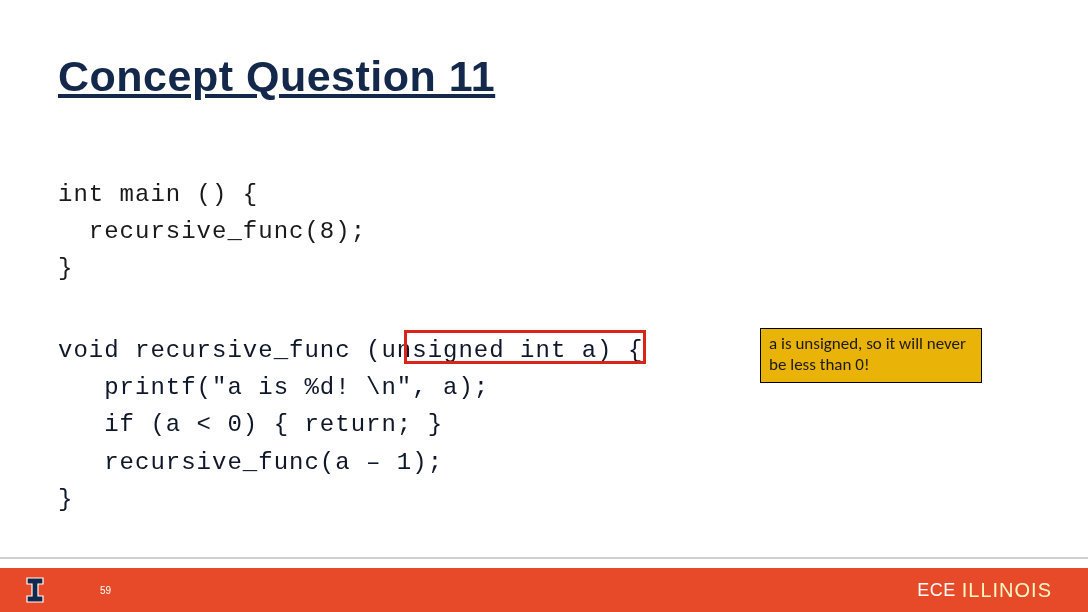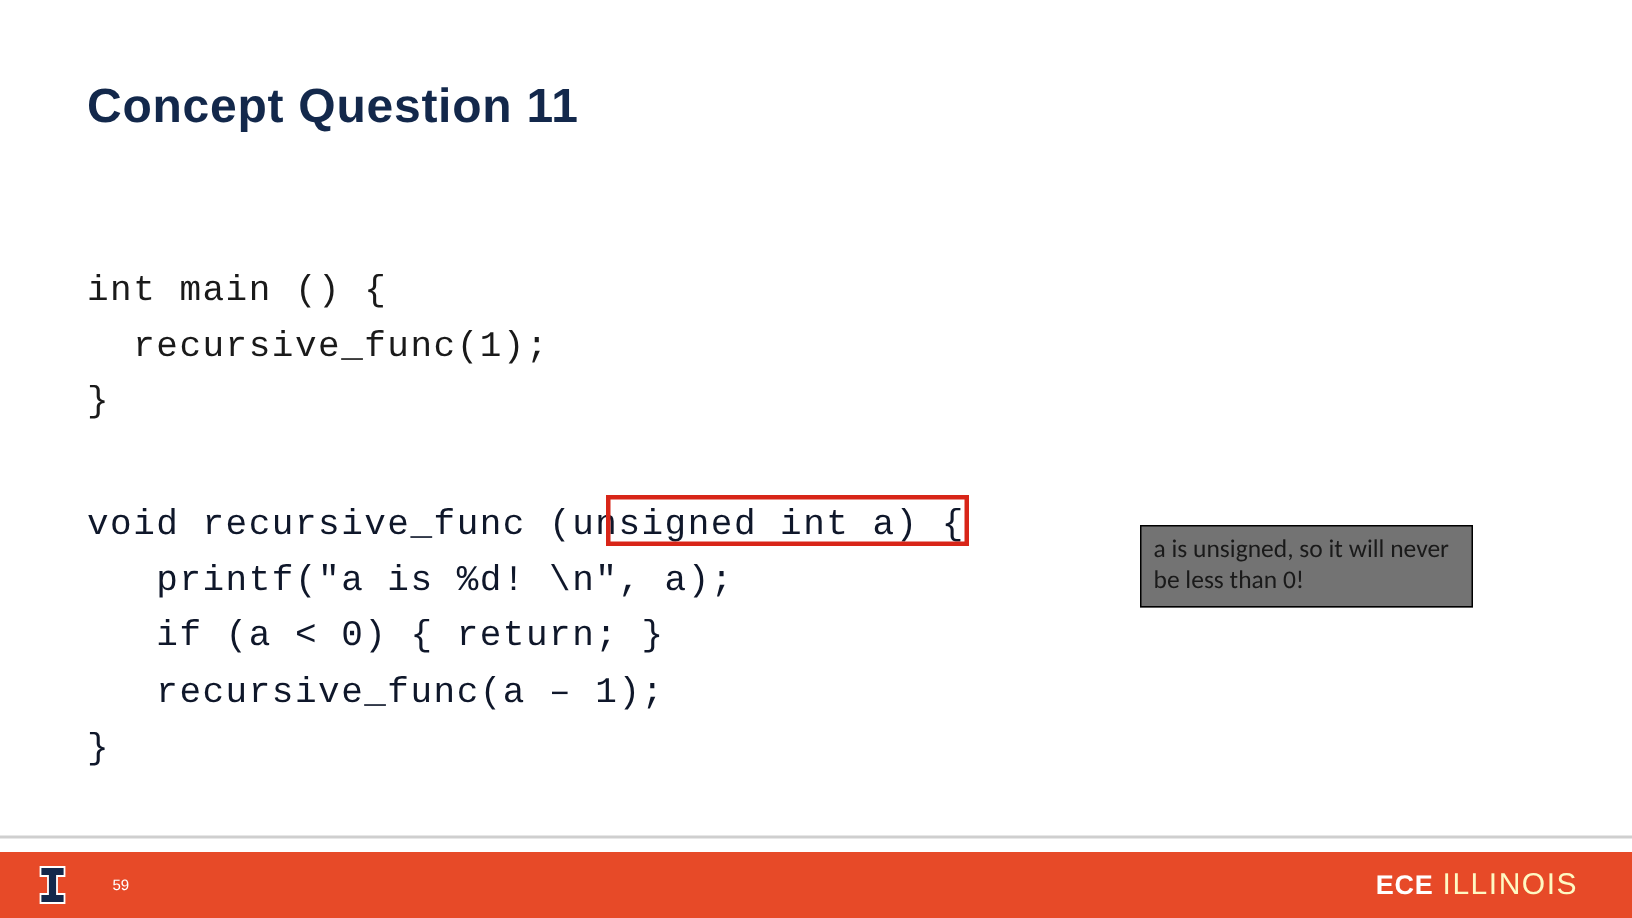--- a/index.html
+++ b/index.html
@@ -12,24 +12,25 @@
   .slide {
     position: relative;
     width: 1088px;
     height: 612px;
     background: #ffffff;
   }
   .title {
     position: absolute;
     top: 52px;
     left: 58px;
-    font-size: 32px;
+    font-size: 43px;
     font-weight: 700;
     color: #13284b;
     letter-spacing: 0.5px;
+    text-decoration: underline;
   }
   .question-line {
     position: absolute;
     top: 140px;
     left: 58px;
     font-size: 24px;
     color: #1a1a1a;
   }
   .question-line .mono {
     font-family: "Courier New", Courier, monospace;
@@ -61,25 +62,25 @@
     position: absolute;
     top: 330px;
     left: 404px;
     width: 242px;
     height: 34px;
     border: 3px solid #d82518;
     background: transparent;
   }
   .annotation-box {
     position: absolute;
-    top: 350px;
+    top: 328px;
     left: 760px;
     width: 222px;
     border: 1.5px solid #000;
-    background: #737373;
+    background: #eab308;
     padding: 4px 8px 6px 8px;
     font-size: 17px;
     font-family: Calibri, Arial, sans-serif;
     color: #1a1a1a;
     line-height: 1.25;
   }
   .rule-line {
     position: absolute;
     bottom: 53px;
     left: 0;
@@ -95,62 +96,62 @@
     height: 44px;
     background: #e74a28;
     display: flex;
     align-items: center;
     justify-content: space-between;
     padding: 0 36px 0 26px;
   }
   .logo-left {
     display: flex;
     align-items: center;
-    gap: 31px;
+    gap: 56px;
   }
   .block-i {
     display: flex;
     flex-direction: column;
     align-items: center;
     justify-content: center;
   }
   .block-i svg { display: block; }
   .page-num {
     font-size: 10px;
     font-family: Arial, sans-serif;
     color: #ffffff;
   }
   .ece-illinois {
     display: flex;
     align-items: center;
     gap: 6px;
   }
   .ece-illinois .ece {
-    font-weight: 700;
+    font-weight: 400;
     color: #ffffff;
     font-size: 18px;
     letter-spacing: 0.5px;
   }
   .ece-illinois .ill {
     font-weight: 400;
     color: #fef9c3;
     font-size: 20px;
     letter-spacing: 1px;
   }
 </style>
 </head>
 <body>
 
 <div class="slide">
 
   <div class="title">Concept Question 11</div>
 
 
   <div class="code-block-1">int main () {
-  recursive_func(1);
+  recursive_func(8);
 }</div>
 
   <div class="code-block-2">void recursive_func (unsigned int a) {
    printf("a is %d! \n", a);
    if (a &lt; 0) { return; }
    recursive_func(a – 1);
 }</div>
 
   <div class="highlight-box"></div>
 

